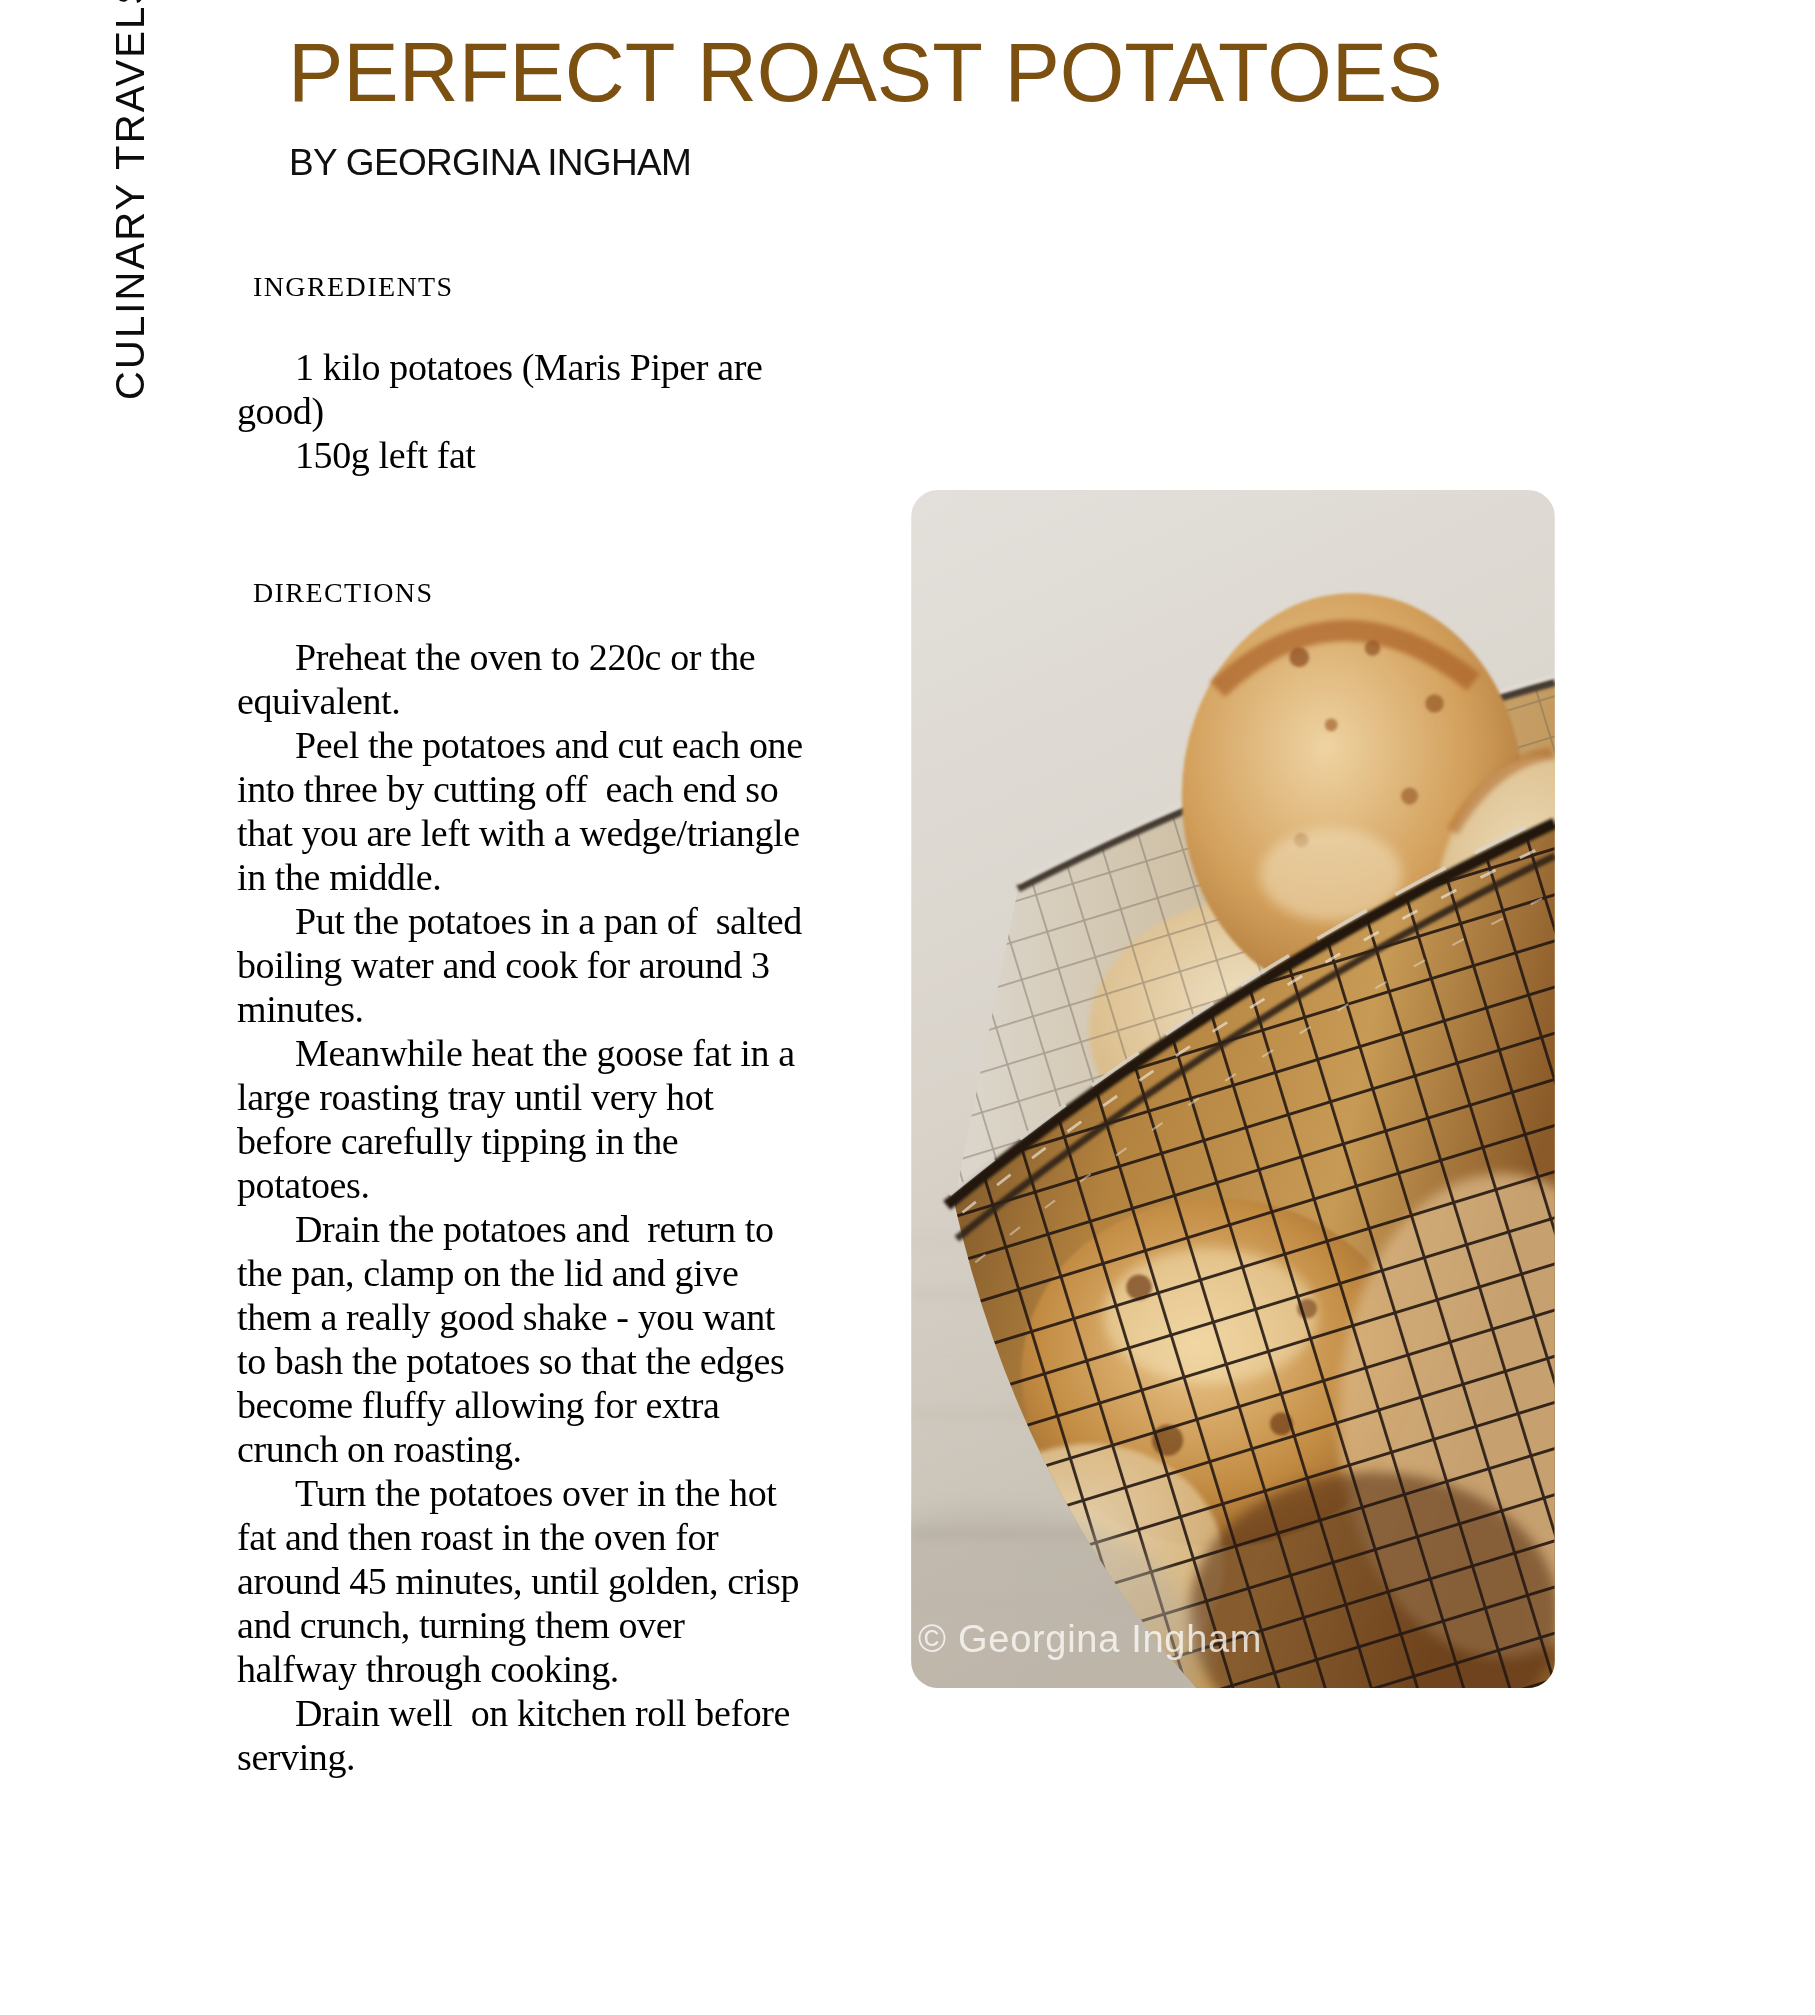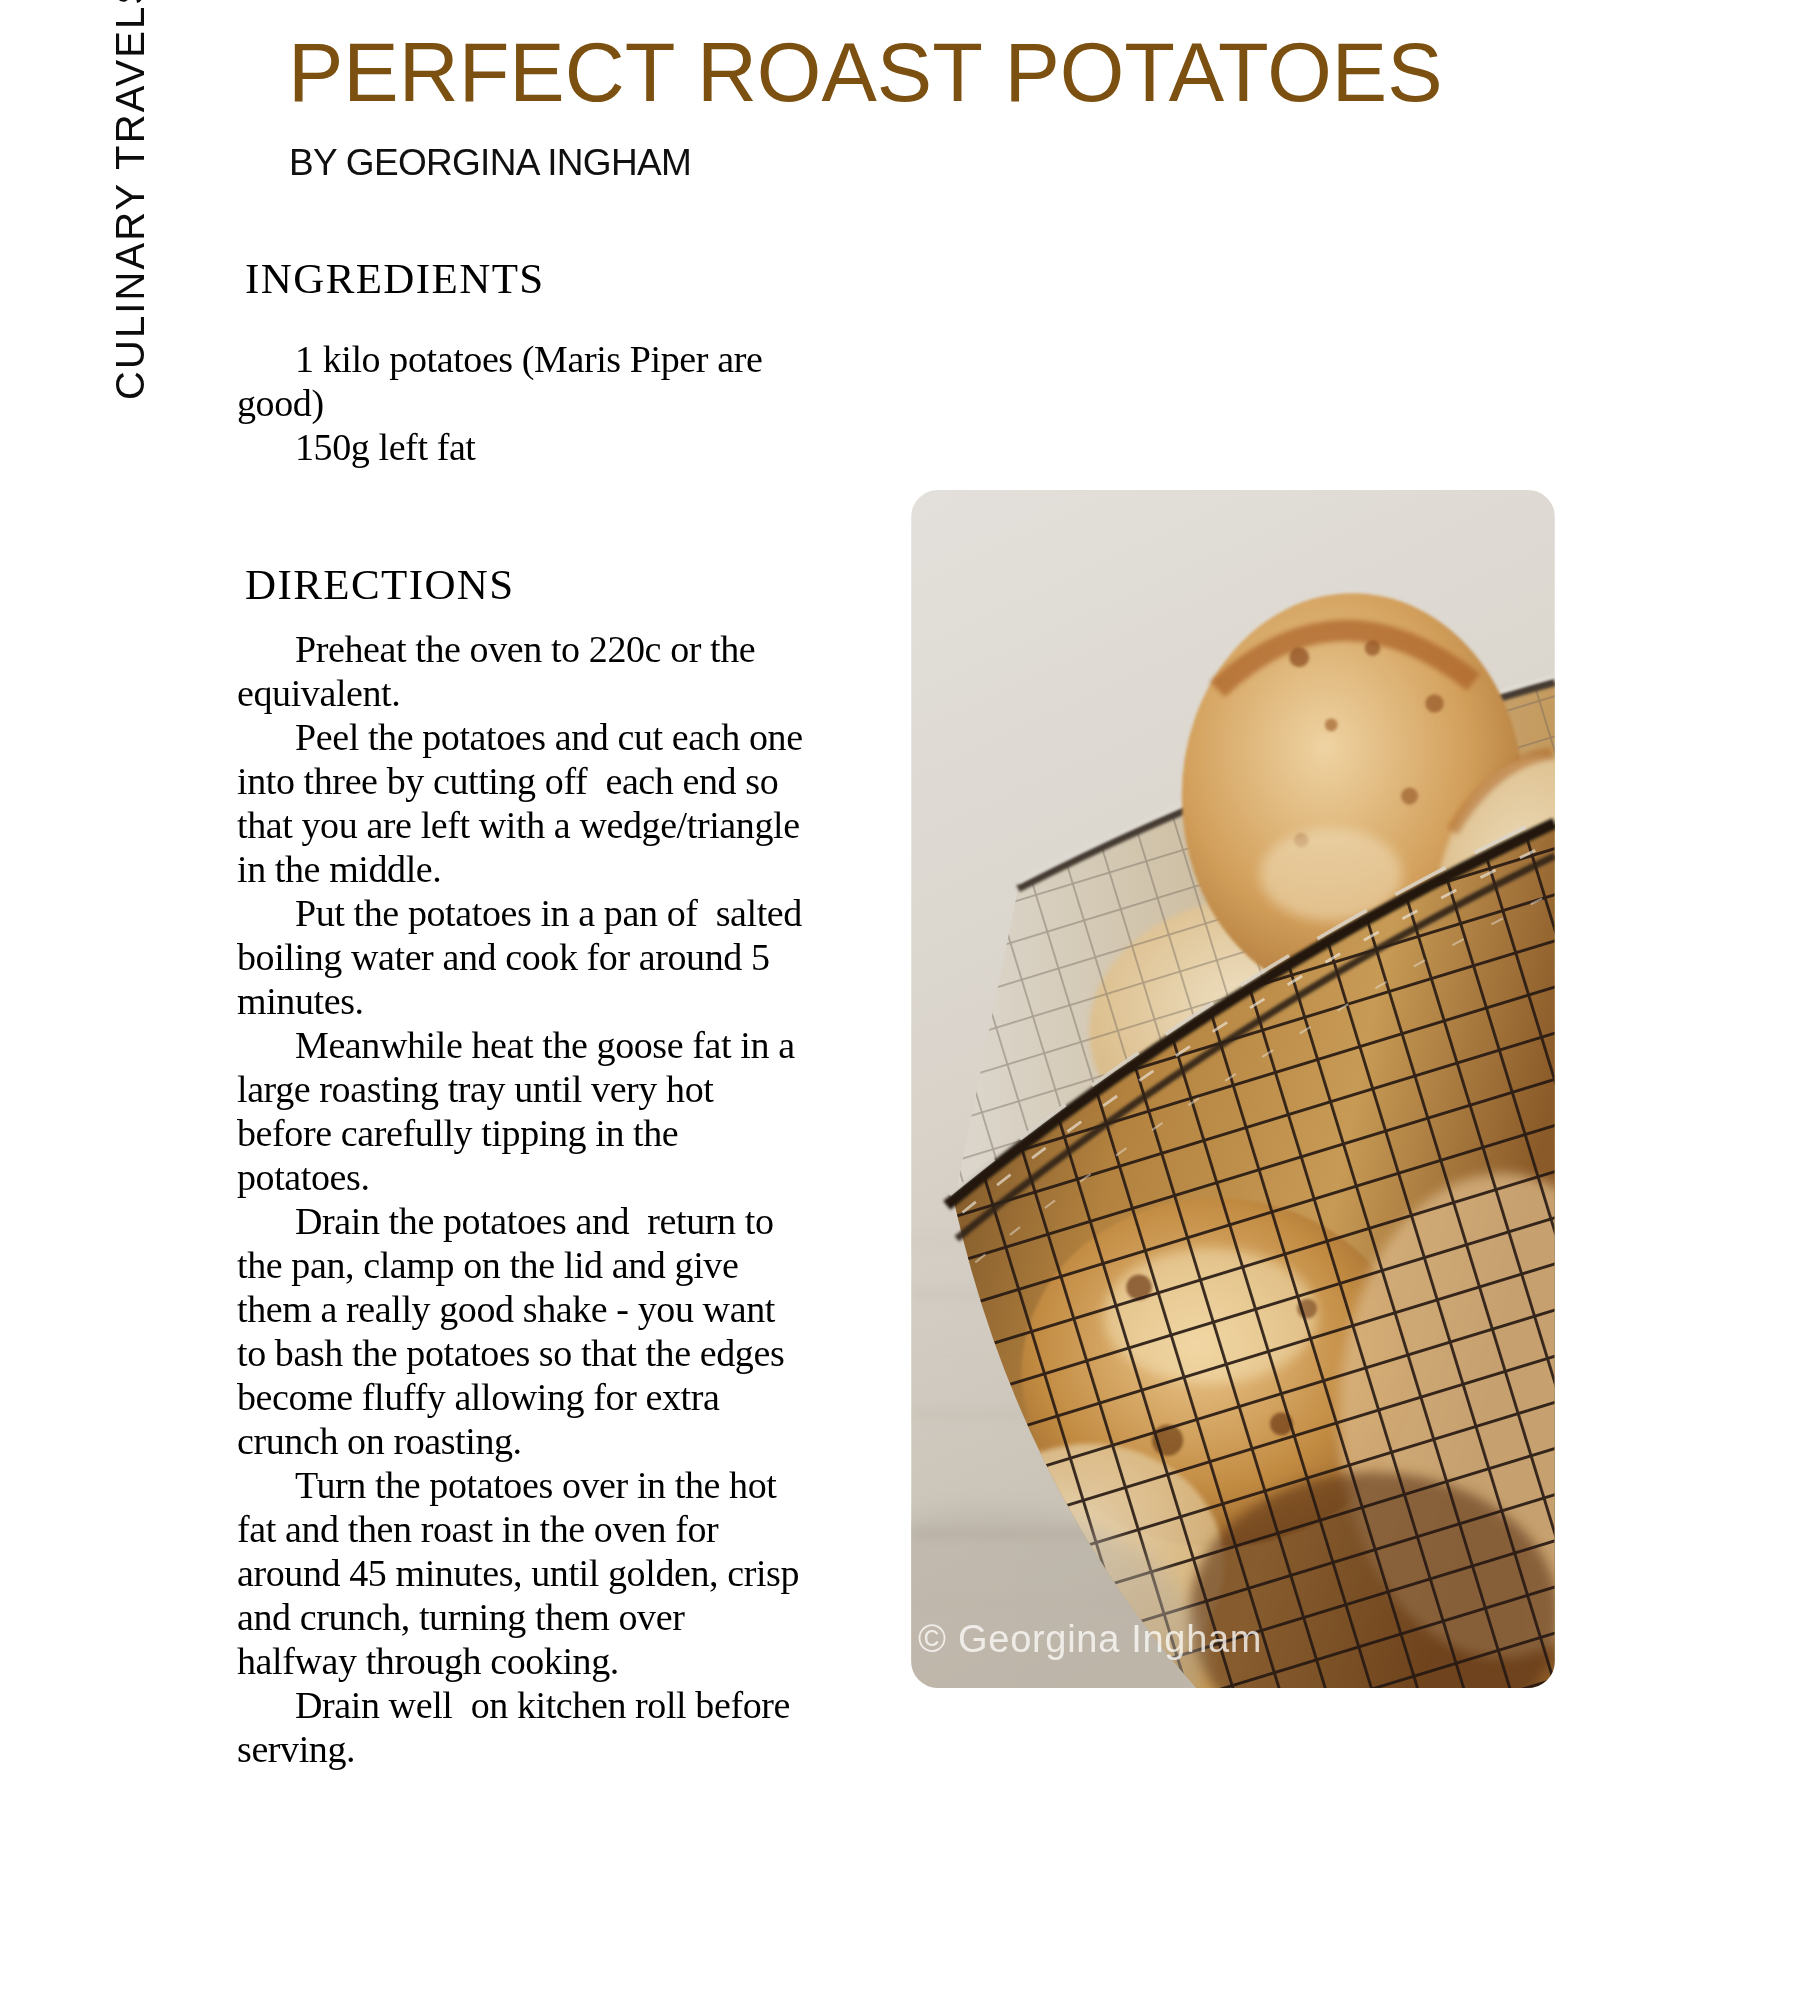--- a/index.html
+++ b/index.html
@@ -46,23 +46,23 @@
     font-size: 37px;
     letter-spacing: -0.7px;
     color: #101010;
     white-space: nowrap;
     text-align: right;
   }
   .section { position: absolute; left: 237px; width: 684px; }
   .section-ingredients { top: 249px; }
   .section-directions { top: 555px; }
   .sec-heading {
-    margin: 8px;
+    margin: 16px;
     font-weight: 400;
-    font-size: 43px;
+    font-size: 28px;
     line-height: 44px;
     letter-spacing: 1.4px;
     color: #000;
   }
   .section-ingredients .sec-heading { margin-bottom: 36px; }
   .section-directions .sec-heading { margin-bottom: 20px; }
   .par {
     margin: 0;
     font-size: 38px;
     line-height: 44px;
@@ -111,21 +111,21 @@
 
   <section class="section section-directions">
     <h2 class="sec-heading">DIRECTIONS</h2>
     <p class="par">Preheat the oven to 220c or the
 equivalent.</p>
     <p class="par">Peel the potatoes and cut each one
 into three by cutting off  each end so
 that you are left with a wedge/triangle
 in the middle.</p>
     <p class="par">Put the potatoes in a pan of  salted
-boiling water and cook for around 5
+boiling water and cook for around 3
 minutes.</p>
     <p class="par">Meanwhile heat the goose fat in a
 large roasting tray until very hot
 before carefully tipping in the
 potatoes.</p>
     <p class="par">Drain the potatoes and  return to
 the pan, clamp on the lid and give
 them a really good shake - you want
 to bash the potatoes so that the edges
 become fluffy allowing for extra

